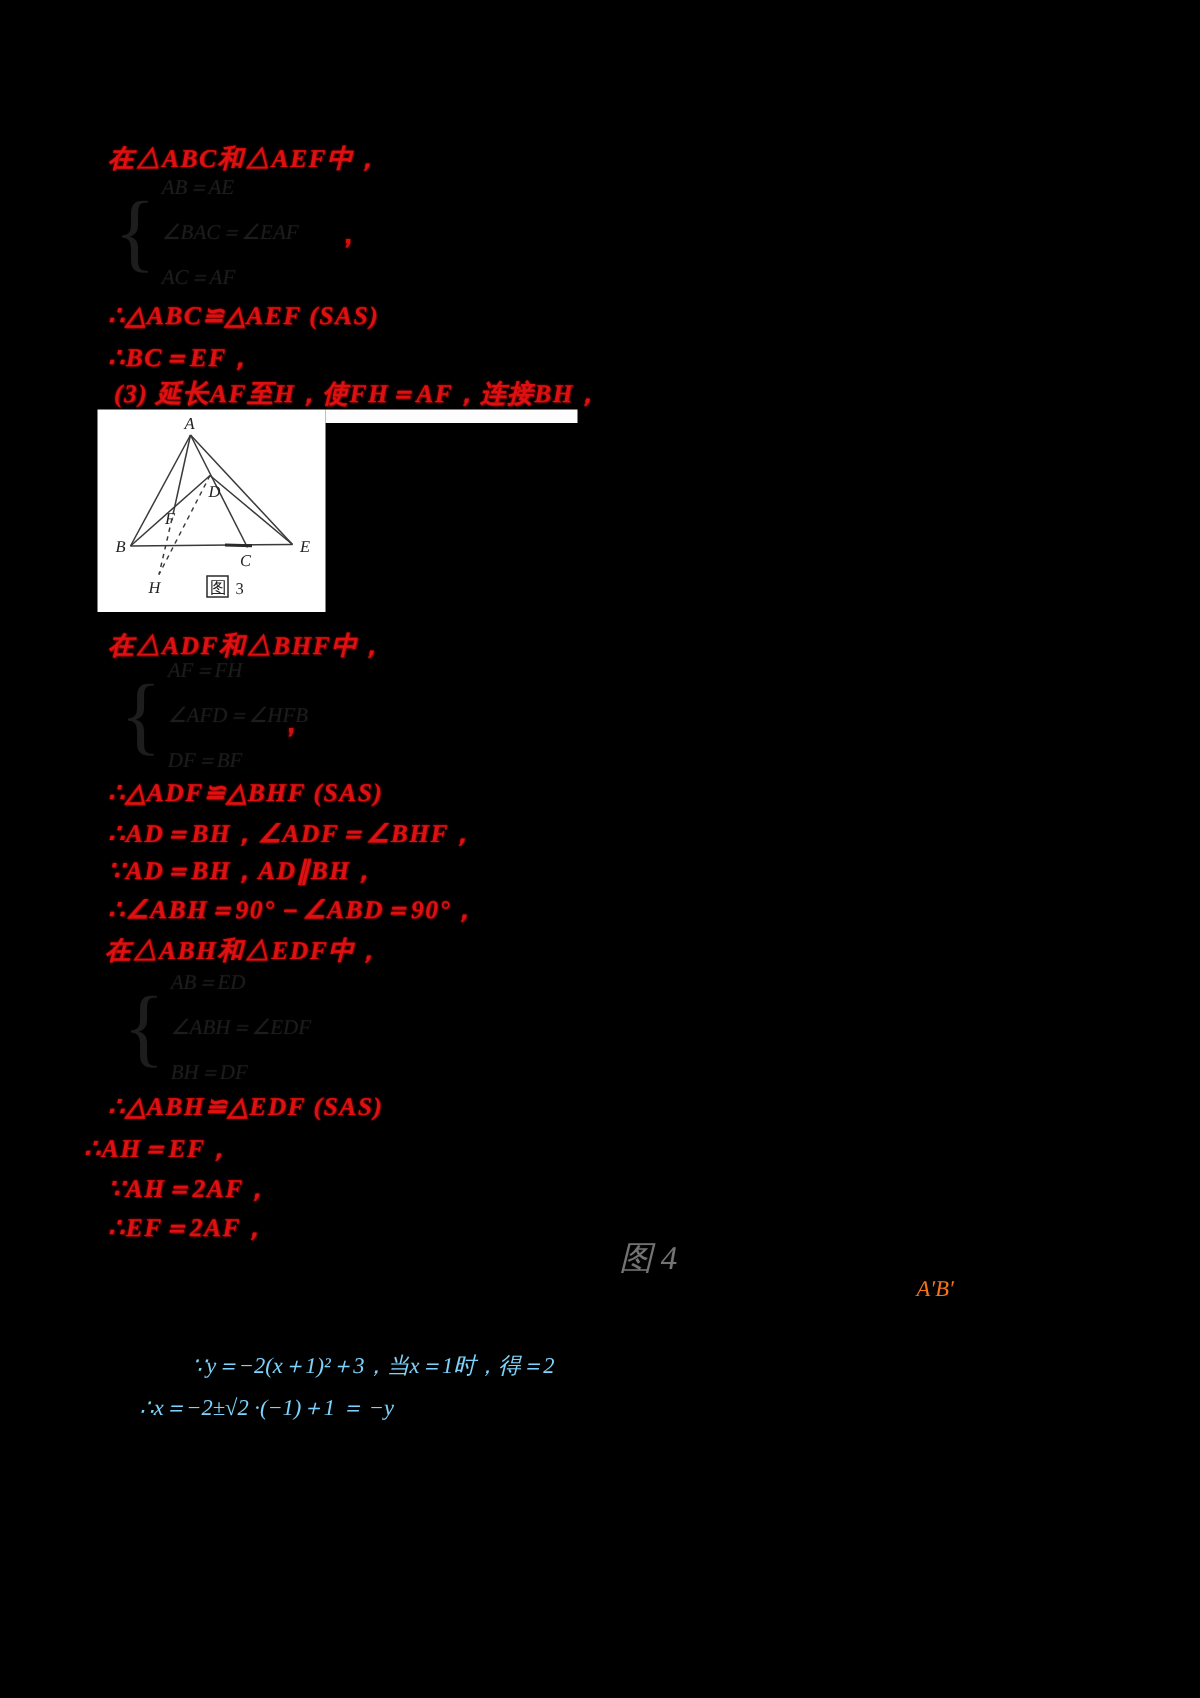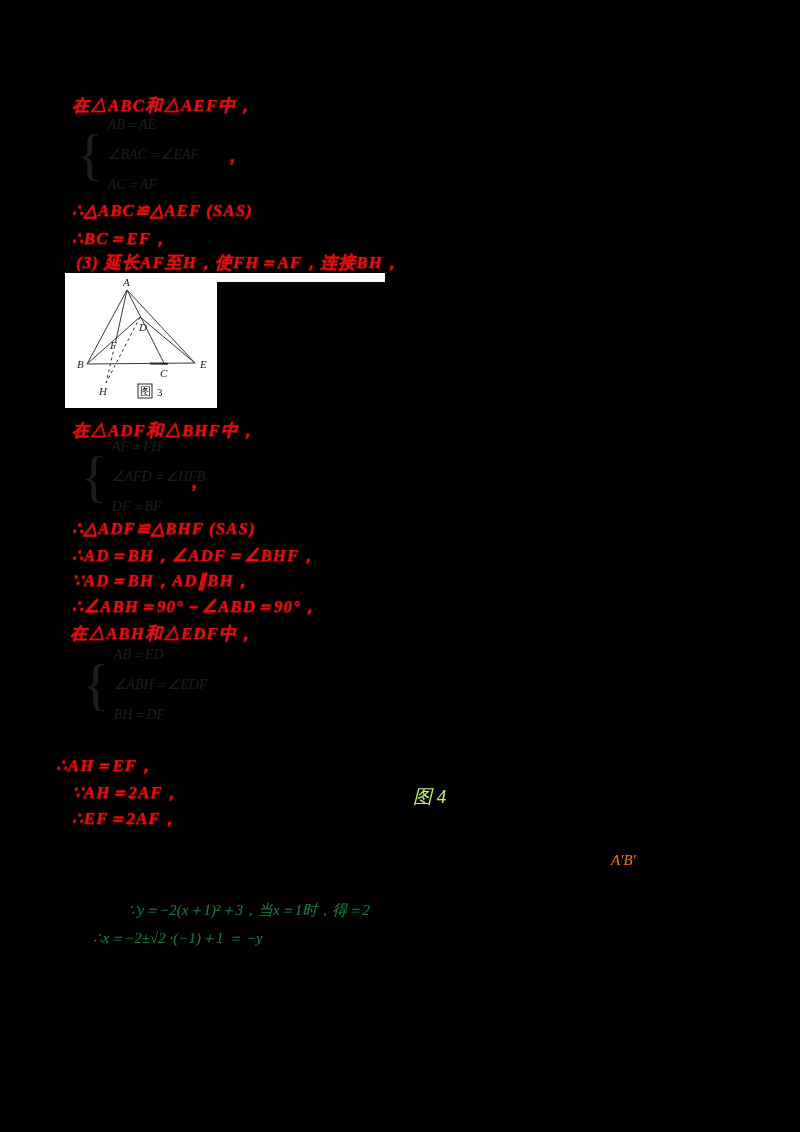--- a/index.html
+++ b/index.html
@@ -10,21 +10,21 @@
        text-shadow:0 0 1.5px rgba(210,10,10,.95),0.6px 0.6px 0 rgba(140,0,0,.7);}
   .red.big{font-size:17px;}
   .sys{position:absolute;display:flex;align-items:center;}
   .sys .brace{font-size:58px;font-weight:normal;font-style:normal;color:#1d1d1d;
               line-height:1;margin-right:4px;}
   .sys .rows{display:flex;flex-direction:column;gap:12px;}
   .sys .rows div{color:#1c1c1c;font-style:italic;font-size:14px;white-space:nowrap;
                  text-shadow:0 0 1px #111;}
   .red-punct{position:absolute;color:#d01010;font-weight:bold;font-size:20px;
              text-shadow:0 0 2px rgba(200,0,0,.9);}
-  .faint{position:absolute;color:#15803d;font-style:italic;font-size:15px;white-space:nowrap;
+  .faint{position:absolute;color:#7dd3fc;font-style:italic;font-size:15px;white-space:nowrap;
          text-shadow:0 0 1px #161616;}
   .figure{position:absolute;left:65px;top:273px;width:152px;height:135px;background:#ffffff;}
   .figure-strip{position:absolute;left:217px;top:273px;width:168px;height:9px;background:#fdfdfd;}
   svg text{font-family:"Liberation Serif",serif;font-style:italic;fill:#232323;font-size:11px;}
   svg .cap{font-style:normal;font-size:11px;}
 </style>
 </head>
 <body>
 
 <div id="page">
@@ -102,23 +102,24 @@
 
   <div class="sys" style="left:82px;top:646px">
     <span class="brace">{</span>
     <span class="rows">
       <div>AB＝ED</div>
       <div>∠ABH＝∠EDF</div>
       <div>BH＝DF</div>
     </span>
   </div>
 
+  <div class="red big" style="left:72px;top:727px">∴△ABH≌△EDF (SAS)</div>
   <div class="red big" style="left:56px;top:754px">∴AH＝EF，</div>
   <div class="red big" style="left:72px;top:781px">∵AH＝2AF，</div>
   <div class="red big" style="left:72px;top:807px">∴EF＝2AF，</div>
 
-  <div class="faint" style="left:413px;top:784px;font-size:19px;color:#bef264">图 4</div>
+  <div class="faint" style="left:413px;top:824px;font-size:22px;color:#737373">图 4</div>
   <div class="faint" style="left:611px;top:852px;color:#f97316">A′B′</div>
   <div class="faint" style="left:128px;top:901px">∵y＝−2(x＋1)²＋3，当x＝1时，得＝2</div>
   <div class="faint" style="left:93px;top:929px">∴x＝−2±√2 ·(−1)＋1 ＝ −y</div>
   <div class="faint" style="left:438px;top:985px;color:#0369a1">−2±√2</div>
 
 </div>
 
 </body></html>

